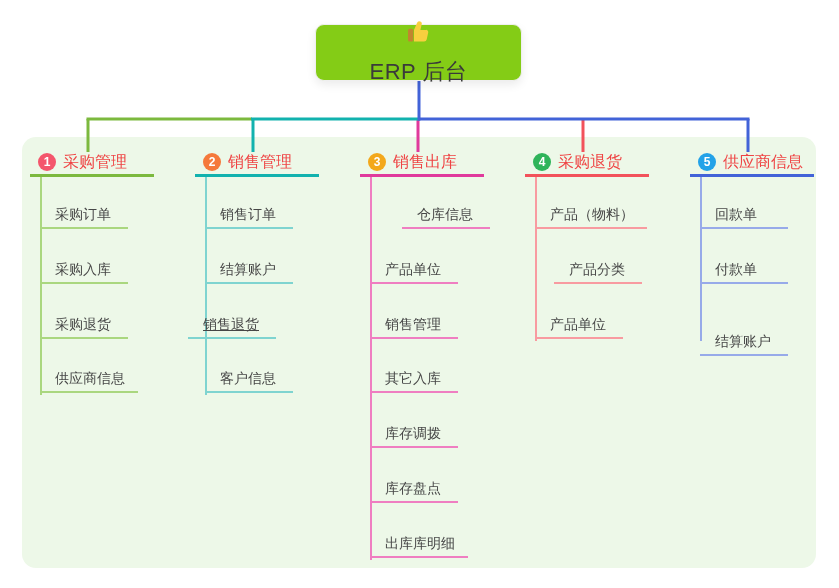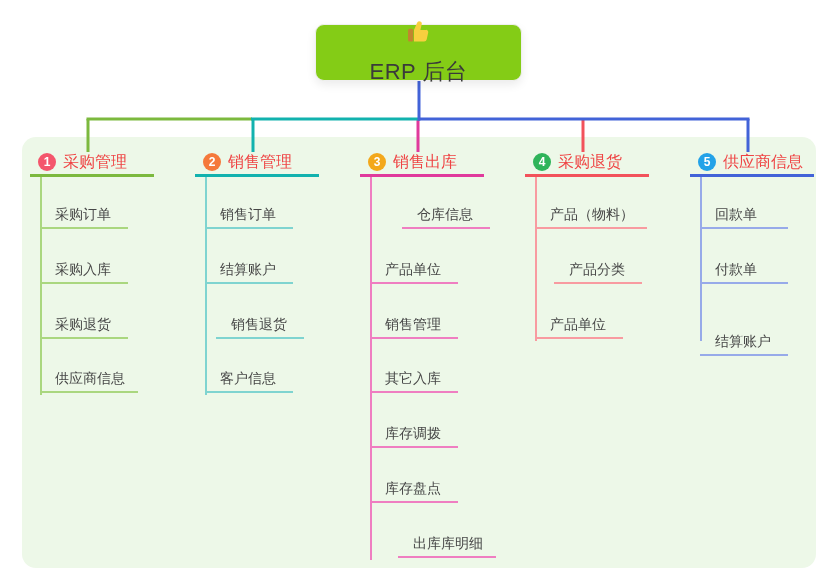--- a/index.html
+++ b/index.html
@@ -78,34 +78,34 @@
       <div class="child" style="left: 40px; top: 255px; border-bottom-color: rgb(170, 215, 127);">采购入库</div>
       <div class="child" style="left: 40px; top: 310px; border-bottom-color: rgb(170, 215, 127);">采购退货</div>
       <div class="child" style="left: 40px; top: 364px; border-bottom-color: rgb(170, 215, 127);">供应商信息</div>
       <div class="branch-node" style="left: 195px; border-bottom-color: rgb(18, 178, 174);">
         <span class="badge" style="background: rgb(245, 121, 59);">2</span>
         <span class="branch-label">销售管理</span>
       </div>
       <div class="rail" style="left: 205px; top: 177px; height: 218.4px; background: rgb(127, 212, 208);"></div>
       <div class="child" style="left: 205px; top: 200px; border-bottom-color: rgb(127, 212, 208);">销售订单</div>
       <div class="child" style="left: 205px; top: 255px; border-bottom-color: rgb(127, 212, 208);">结算账户</div>
-      <div class="child" style="left: 216px; top: 310px; border-bottom-color: rgb(127, 212, 208);">销售退货</div>
+      <div class="child" style="left: 188px; top: 310px; border-bottom-color: rgb(127, 212, 208); text-decoration: underline;">销售退货</div>
       <div class="child" style="left: 205px; top: 364px; border-bottom-color: rgb(127, 212, 208);">客户信息</div>
       <div class="branch-node" style="left: 360px; border-bottom-color: rgb(224, 58, 156);">
         <span class="badge" style="background: rgb(243, 168, 27);">3</span>
         <span class="branch-label">销售出库</span>
       </div>
       <div class="rail" style="left: 370px; top: 177px; height: 382.8px; background: rgb(239, 126, 193);"></div>
       <div class="child" style="left: 362px; top: 200px; border-bottom-color: rgb(239, 126, 193); margin-left: 40px;">仓库信息</div>
       <div class="child" style="left: 370px; top: 255px; border-bottom-color: rgb(239, 126, 193);">产品单位</div>
       <div class="child" style="left: 370px; top: 310px; border-bottom-color: rgb(239, 126, 193);">销售管理</div>
       <div class="child" style="left: 370px; top: 364px; border-bottom-color: rgb(239, 126, 193);">其它入库</div>
       <div class="child" style="left: 370px; top: 419px; border-bottom-color: rgb(239, 126, 193);">库存调拨</div>
       <div class="child" style="left: 370px; top: 474px; border-bottom-color: rgb(239, 126, 193);">库存盘点</div>
-      <div class="child" style="left: 370px; top: 529px; border-bottom-color: rgb(239, 126, 193); margin-left: 28px;">出库库明细</div>
+      <div class="child" style="left: 370px; top: 529px; border-bottom-color: rgb(239, 126, 193);">出库库明细</div>
       <div class="branch-node" style="left: 525px; border-bottom-color: rgb(242, 82, 91);">
         <span class="badge" style="background: rgb(47, 180, 90);">4</span>
         <span class="branch-label">采购退货</span>
       </div>
       <div class="rail" style="left: 535px; top: 177px; height: 163.6px; background: rgb(248, 155, 160);"></div>
       <div class="child" style="left: 535px; top: 200px; border-bottom-color: rgb(248, 155, 160);">产品（物料）</div>
       <div class="child" style="left: 527px; top: 255px; border-bottom-color: rgb(248, 155, 160); margin-left: 27px;">产品分类</div>
       <div class="child" style="left: 535px; top: 310px; border-bottom-color: rgb(248, 155, 160);">产品单位</div>
       <div class="branch-node" style="left: 690px; border-bottom-color: rgb(66, 99, 216);">
         <span class="badge" style="background: rgb(35, 162, 232);">5</span>

